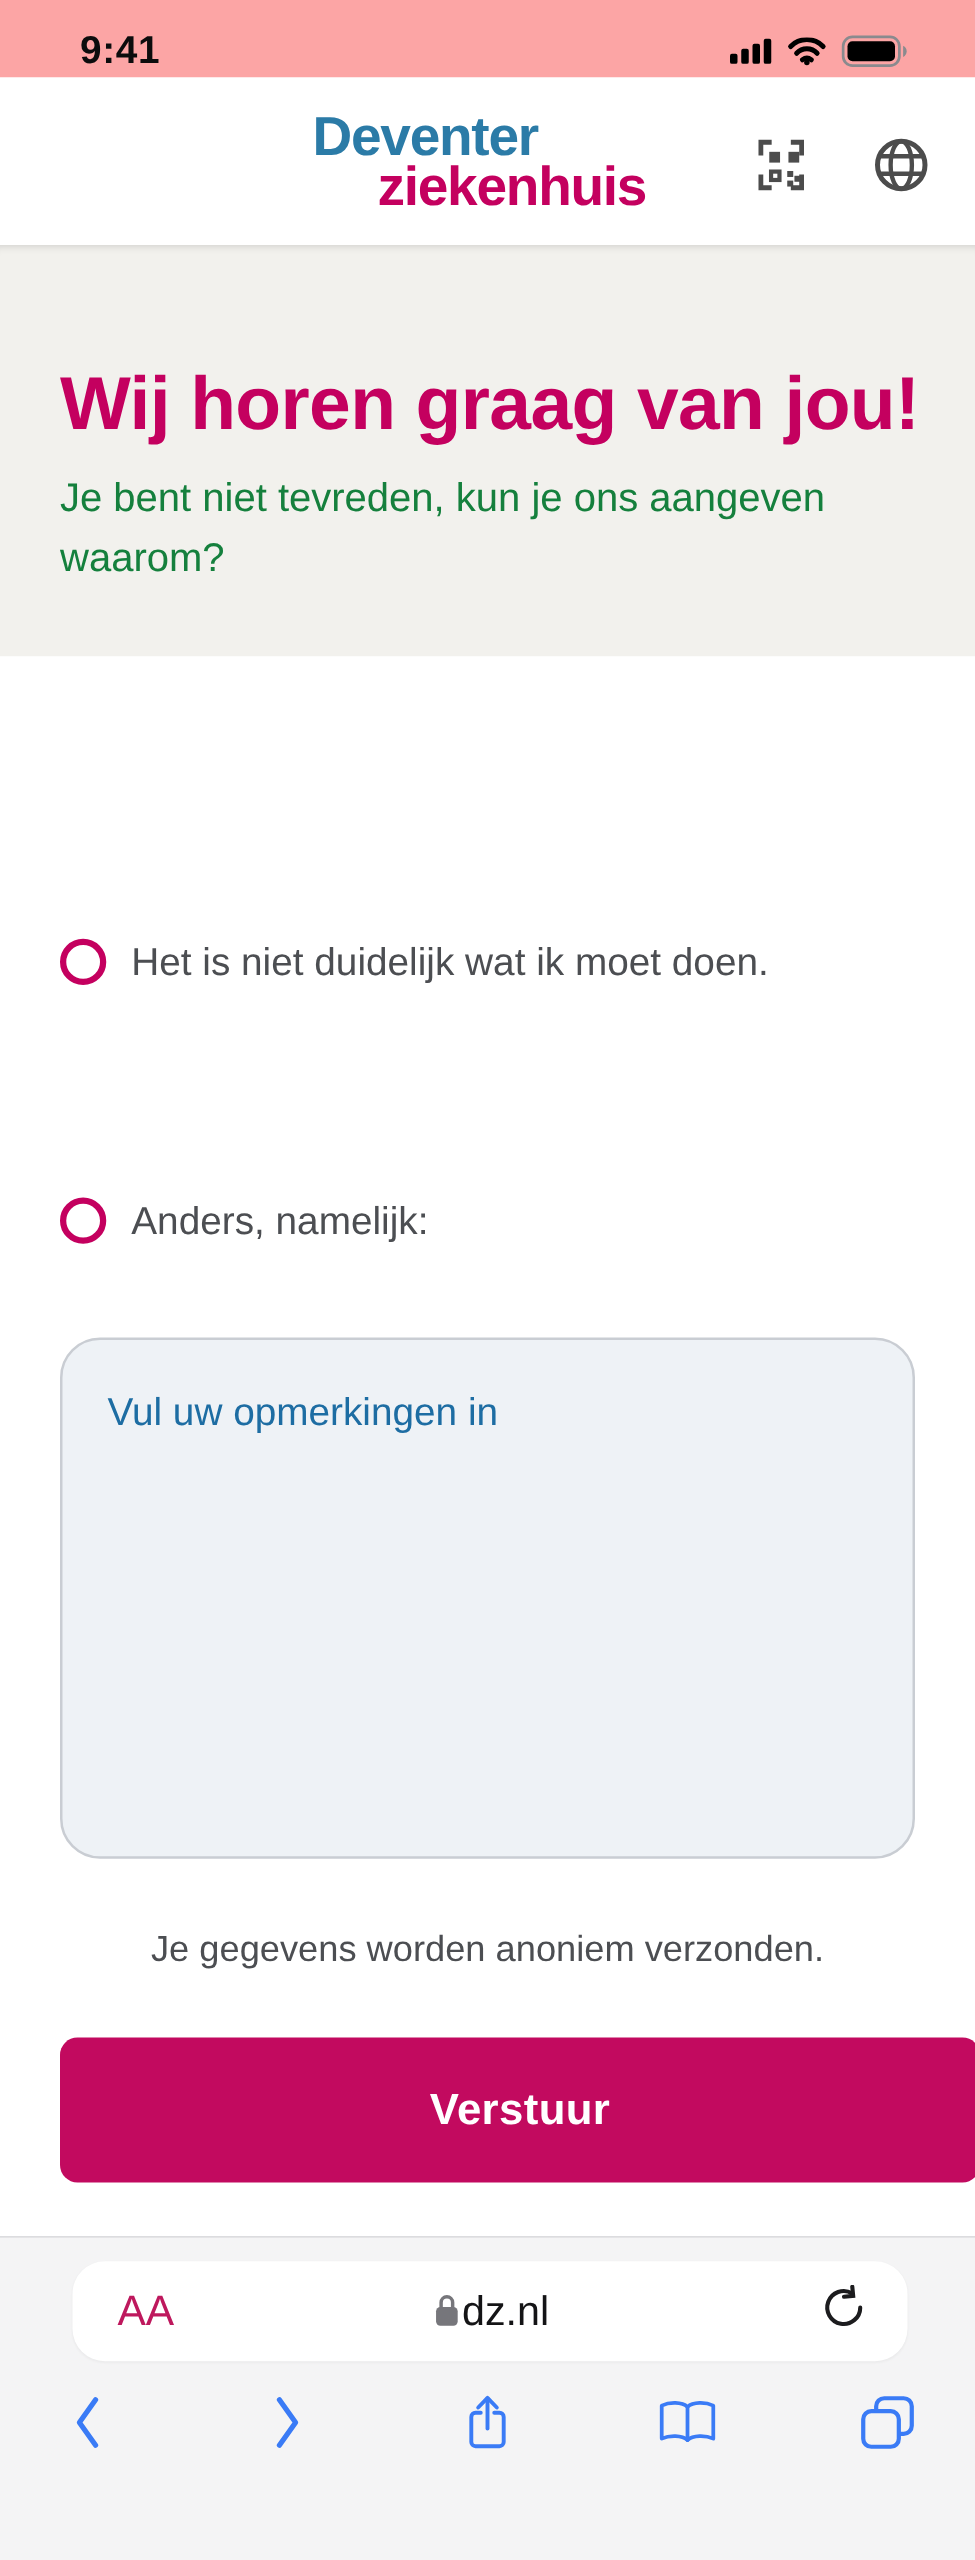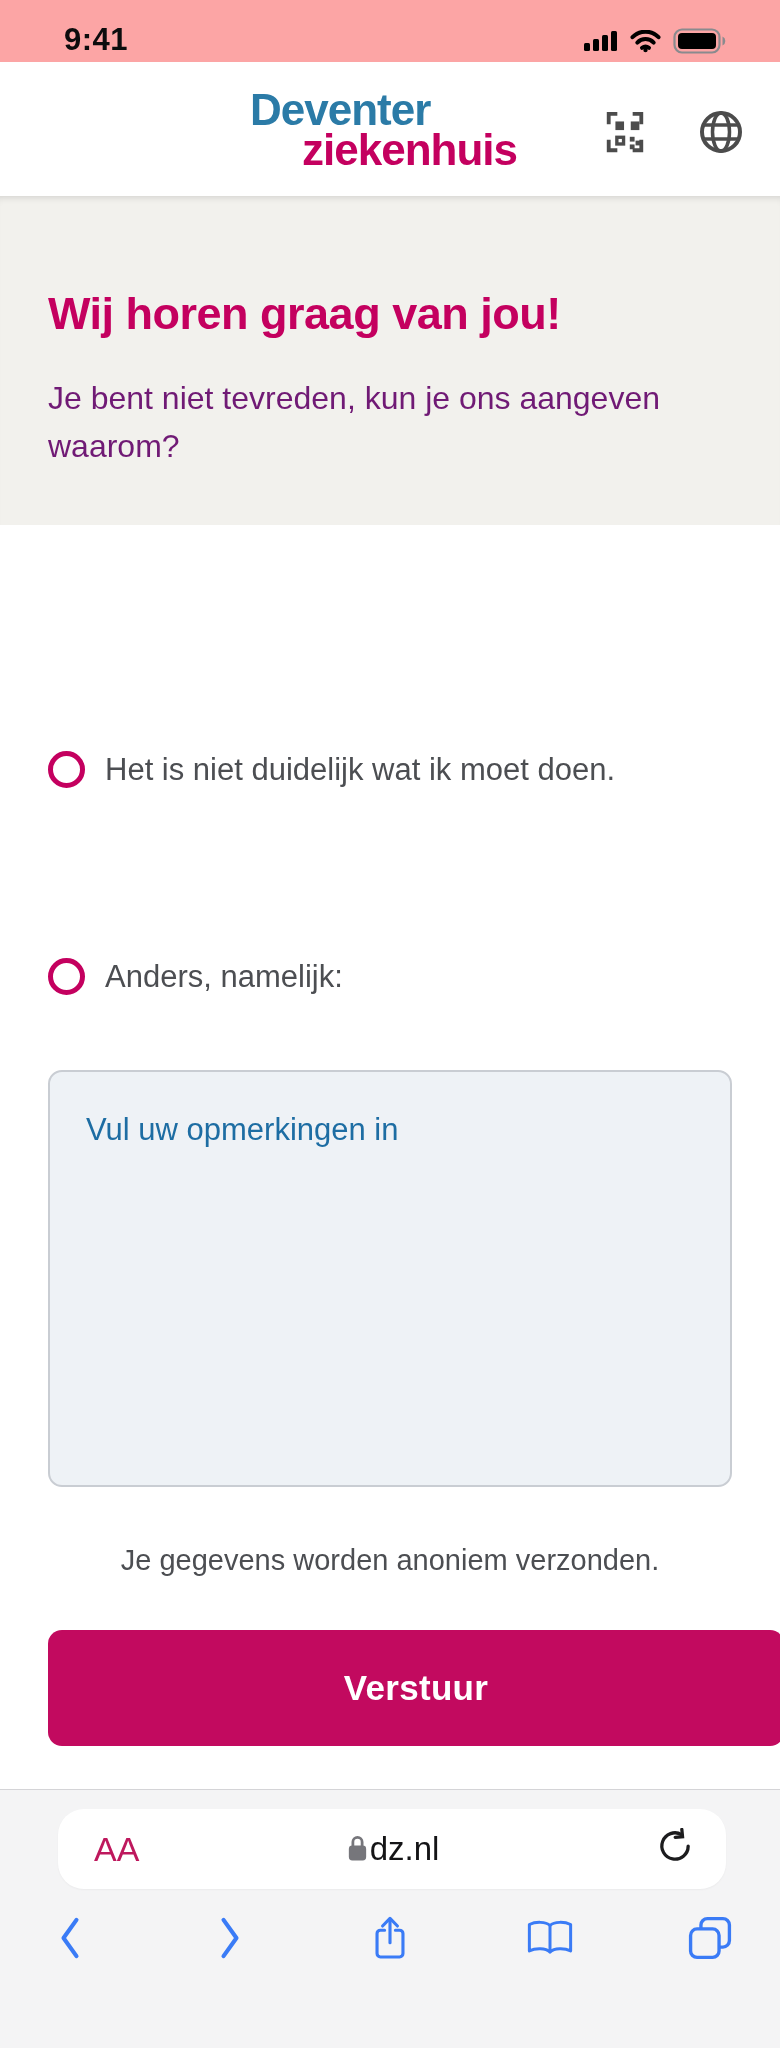--- a/index.html
+++ b/index.html
@@ -54,26 +54,26 @@
   .header-btn.globe { left: 697px; }
 
   
   .hero {
     position: absolute; top: 196px; left: 0; right: 0; height: 329px;
     background: #f2f1ed;
     box-shadow: inset 0 7px 8px -7px rgba(0,0,0,0.18);
   }
   .hero-title {
     position: absolute; left: 48px; top: 92px; margin: 0;
-    font-size: 45px; font-weight: 700; letter-spacing: -0.5px;
+    font-size: 60px; font-weight: 700; letter-spacing: -0.5px;
     color: #c4005f;
   }
   .hero-subtitle {
     position: absolute; left: 48px; top: 178px; margin: 0; width: 650px;
-    font-size: 32px; font-weight: 400; color: #701a75; line-height: 48px;
+    font-size: 32px; font-weight: 400; color: #15803d; line-height: 48px;
   }
 
   
   .option {
     position: absolute; left: 48px; right: 60px;
     display: flex; align-items: flex-start; cursor: pointer;
   }
   .option-1 { top: 619px; }
   .option-2 { top: 746px; }
   .option-3 { top: 827px; }
@@ -85,21 +85,21 @@
     background: #ffffff;
   }
   .option-label {
     font-size: 31px; color: #4c4e52; line-height: 48px; max-width: 590px;
   }
 
   
   .comments {
     position: absolute; left: 48px; top: 1070px;
     width: 684px; height: 417px; box-sizing: border-box;
-    background: #eef2f6; border: 2px solid #c9cdd3; border-radius: 14px;
+    background: #eef2f6; border: 2px solid #c9cdd3; border-radius: 32px;
     padding: 40px 36px;
     font-family: "Liberation Sans", "DejaVu Sans", sans-serif;
     font-size: 31px; color: #1d6da3; resize: none; outline: none;
   }
   .comments::placeholder { color: #1d6da3; opacity: 1; }
 
   
   .privacy-note {
     position: absolute; left: 0; right: 0; top: 1544px;
     text-align: center; font-size: 29px; color: #4c4e52;

